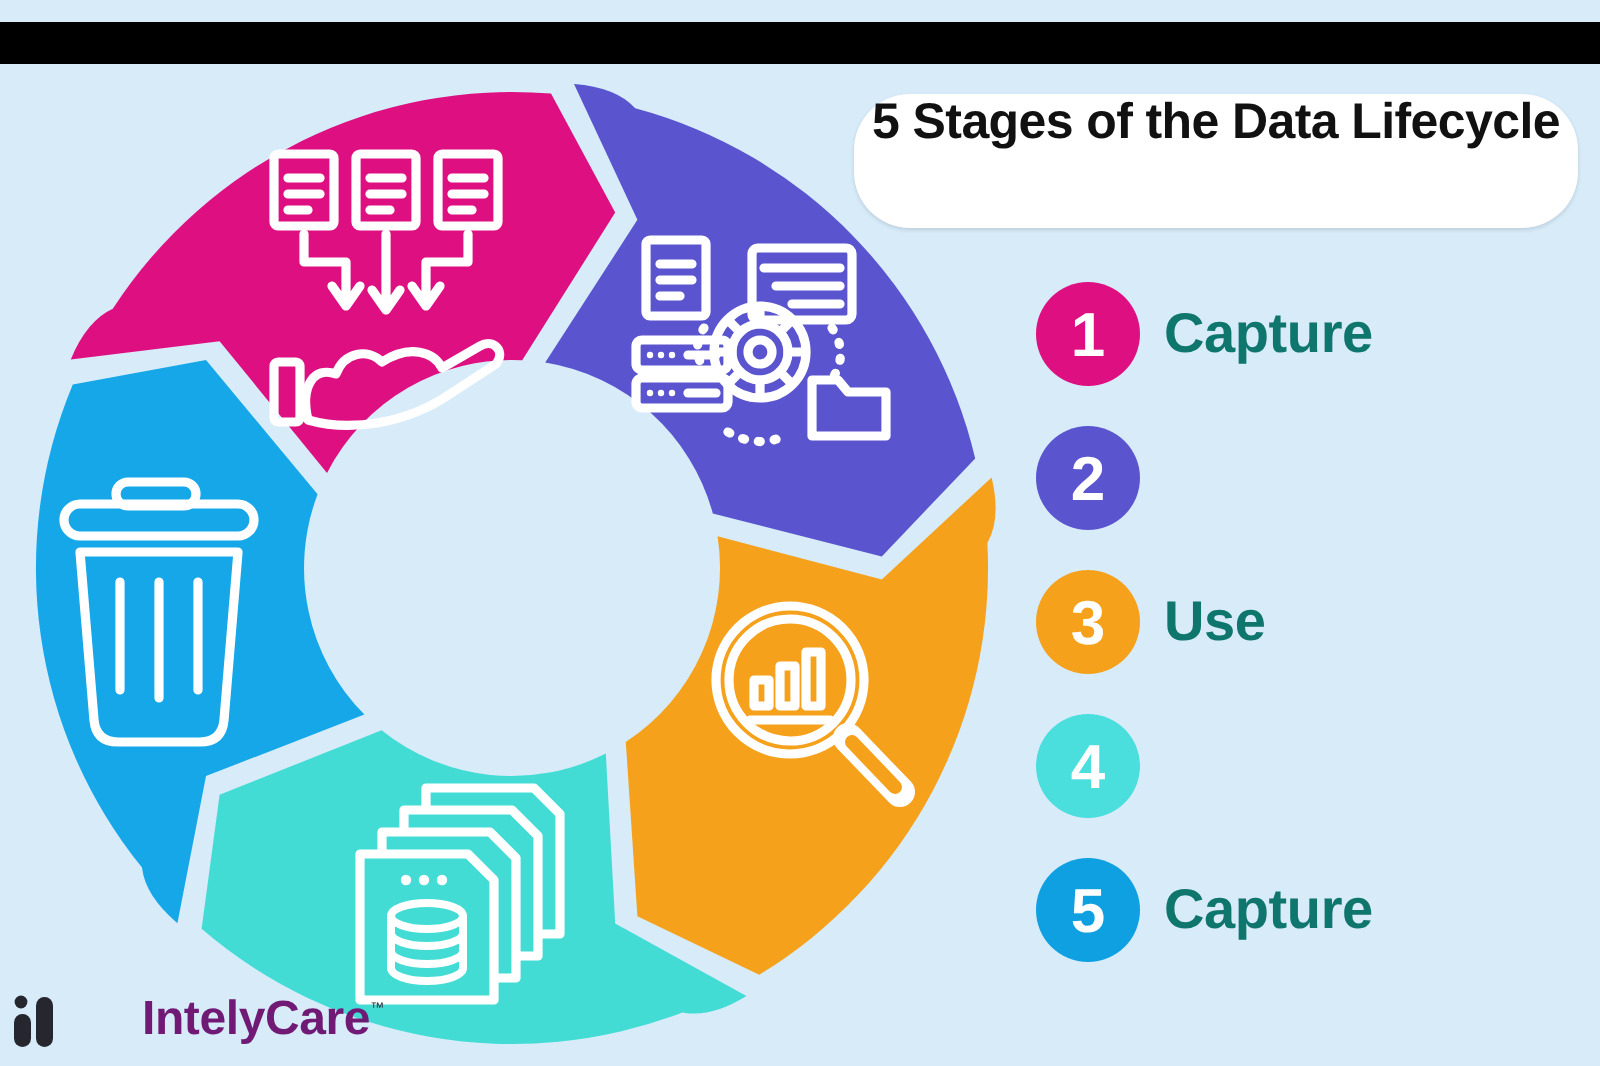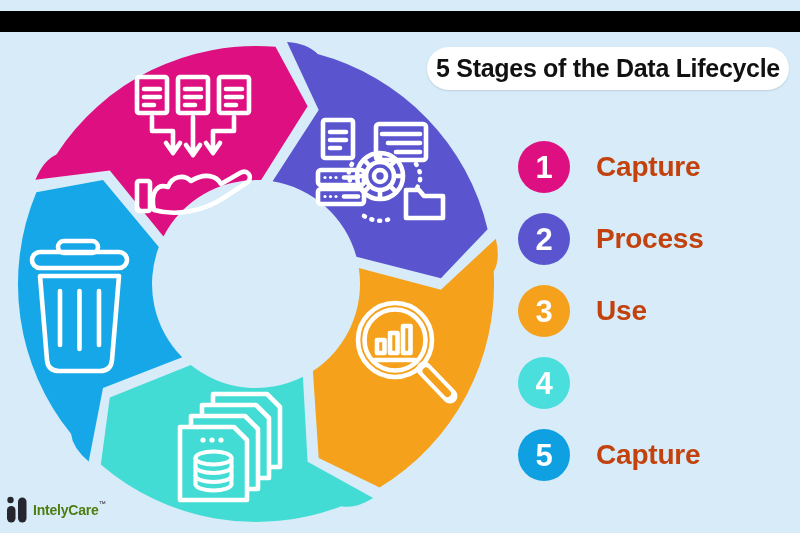--- a/index.html
+++ b/index.html
@@ -1,31 +1,31 @@
 <!DOCTYPE html>
 <html><head>
 <meta charset="utf-8">
 <style>
   html,body{margin:0;padding:0;}
   body{width:800px;height:533px;font-family:"Liberation Sans",sans-serif;}
   .stage{position:relative;width:800px;height:533px;overflow:hidden;background:#D7EBF9;}
   .top-bar{position:absolute;left:0;top:11px;width:800px;height:21px;background:#000;}
   svg.wheel{position:absolute;left:0;top:0;width:800px;height:533px;}
   .icon-stroke{stroke:#fff;stroke-width:4.6;fill:none;stroke-linecap:round;stroke-linejoin:round;}
-  .title-pill{position:absolute;left:427px;top:47px;width:362px;height:43px;background:#fff;border-radius:28px;
-    display:flex;align-items:center;justify-content:center;box-shadow:0 1px 2px rgba(0,0,0,.12);}
+  .title-pill{position:absolute;left:427px;top:47px;width:362px;height:67px;background:#fff;border-radius:28px;
+    display:flex;justify-content:center;box-shadow:0 1px 2px rgba(0,0,0,.12);}
   .title-pill span{font-size:25px;font-weight:800;color:#111;letter-spacing:-.3px;white-space:nowrap;}
   .legend{position:absolute;left:518px;top:141px;display:flex;flex-direction:column;gap:20px;}
   .legend-row{display:flex;align-items:center;height:52px;}
   .legend-circle{width:52px;height:52px;border-radius:50%;display:flex;align-items:center;justify-content:center;flex:0 0 52px;}
   .legend-circle span{color:#fff;font-size:31px;font-weight:800;line-height:1;}
-  .legend-label{margin-left:26px;font-size:28px;font-weight:800;color:#c2410c;letter-spacing:-.2px;}
+  .legend-label{margin-left:12px;font-size:28px;font-weight:800;color:#0f766e;letter-spacing:-.2px;}
   .logo{position:absolute;left:6px;top:496px;display:flex;align-items:center;}
   .logo svg{display:block;margin-right:6px;}
-  .logo-text{font-size:14px;font-weight:700;color:#4d7c0f;letter-spacing:-.2px;}
+  .logo-text{font-size:24px;font-weight:700;color:#701a75;letter-spacing:-.2px;margin-left:38px;}
   .logo-tm{font-size:7px;color:#26262E;vertical-align:top;line-height:1;position:relative;top:-6px;}
 </style>
 </head>
 <body>
 
 <div class="stage" style="background: rgb(215, 235, 249);">
 
   <div class="top-bar" style="background: rgb(0, 0, 0);"></div>
 
   <svg class="wheel" viewBox="0 0 800 533">
@@ -119,21 +119,20 @@
     <div class="legend-row">
       <div class="legend-circle" style="background: rgb(222, 16, 129);">
         <span>1</span>
       </div>
       <div class="legend-label">Capture</div>
     </div>
     <div class="legend-row">
       <div class="legend-circle" style="background: rgb(90, 85, 207);">
         <span>2</span>
       </div>
-      <div class="legend-label">Process</div>
     </div>
     <div class="legend-row">
       <div class="legend-circle" style="background: rgb(245, 161, 28);">
         <span>3</span>
       </div>
       <div class="legend-label">Use</div>
     </div>
     <div class="legend-row">
       <div class="legend-circle" style="background: rgb(74, 222, 221);">
         <span>4</span>

